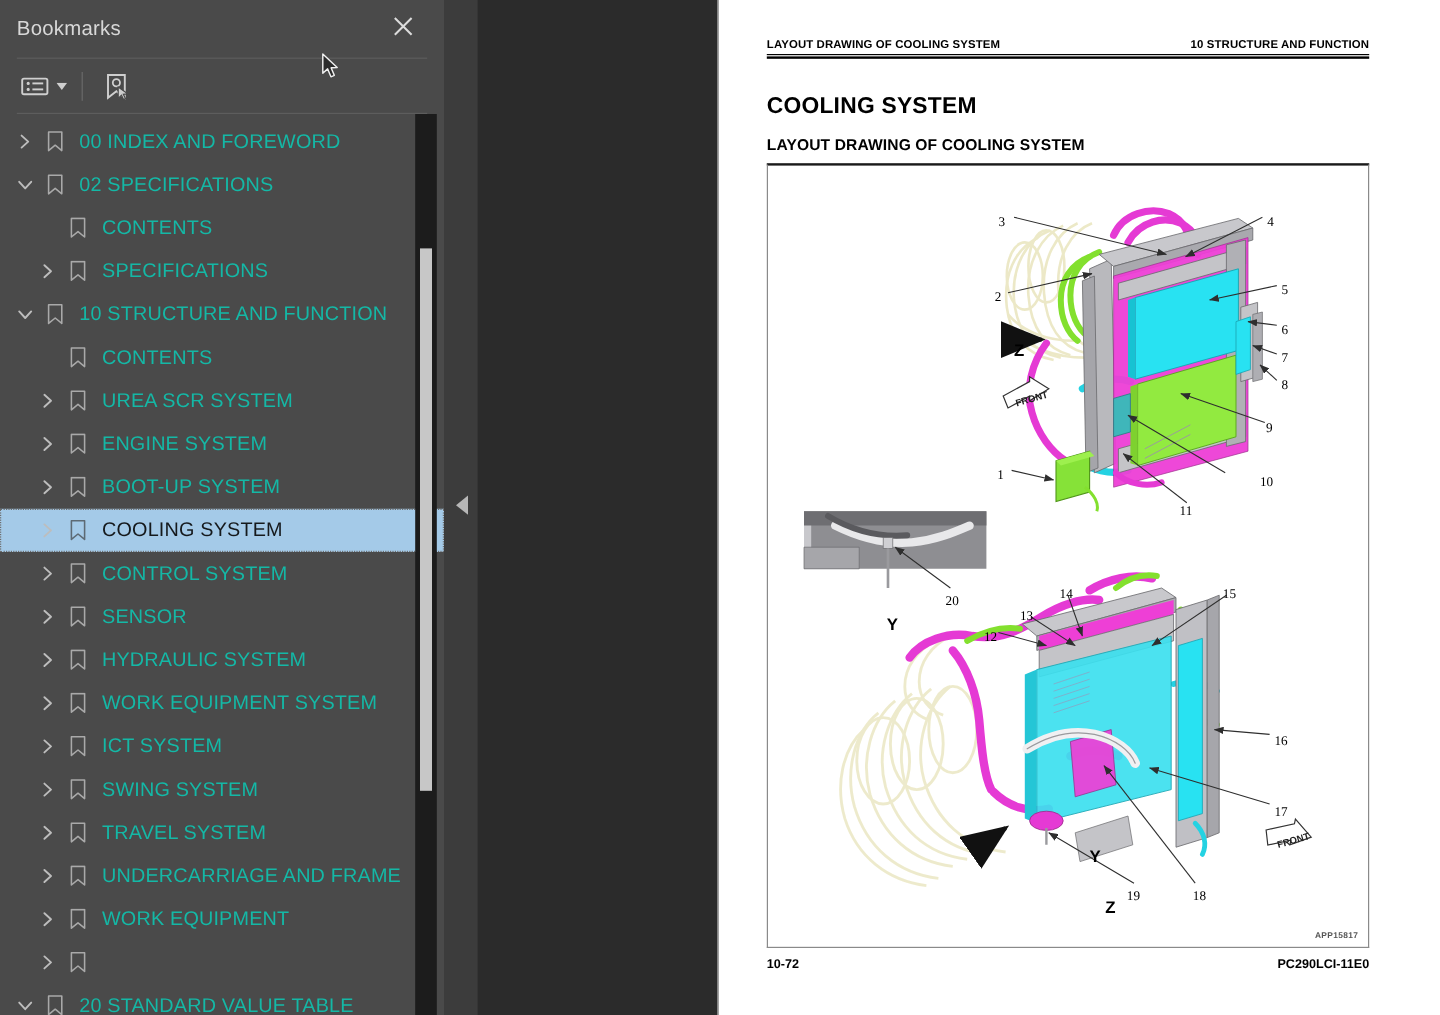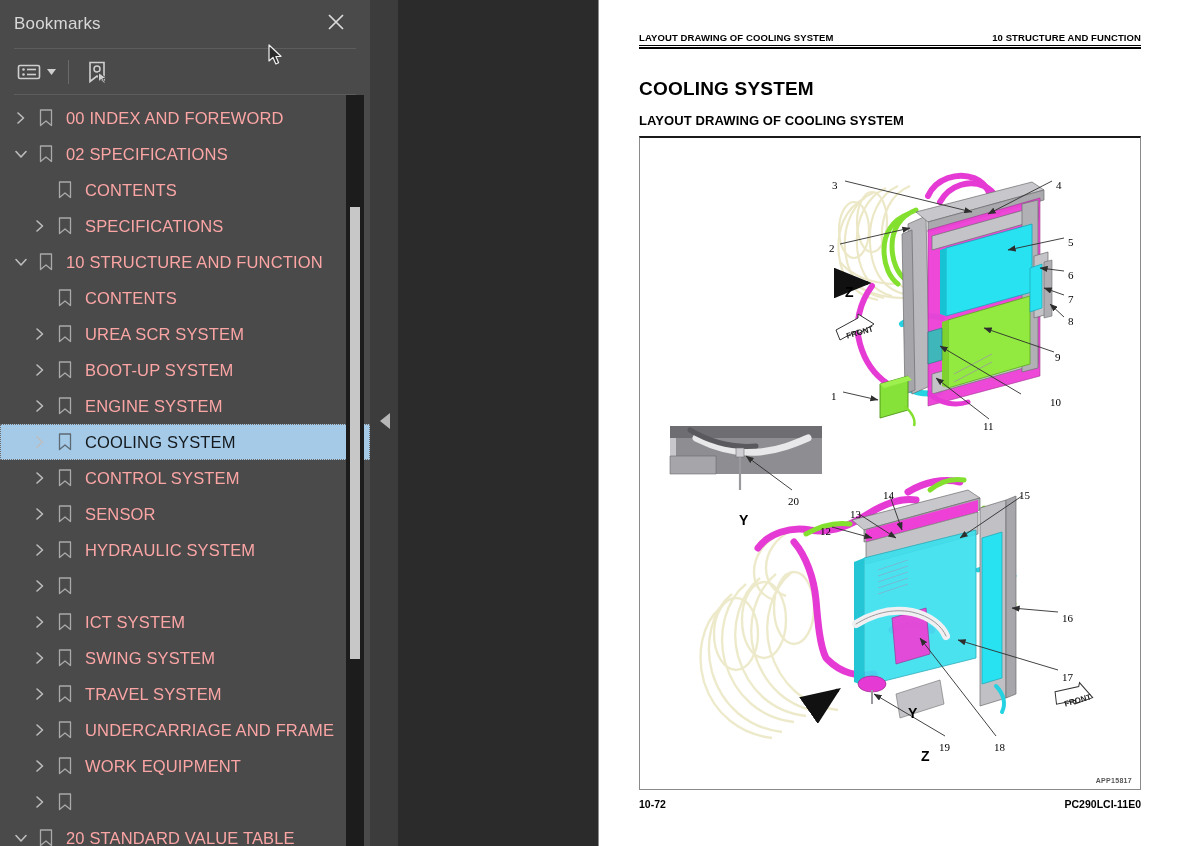--- a/index.html
+++ b/index.html
@@ -57,21 +57,21 @@
 
   
   .tree {
     position: absolute; top: 94px; left: 0; right: 0; bottom: 0;
     overflow: hidden;
   }
   .tree-inner { padding-top: 6px; }
   .node {
     height: 36px;
     display: flex; align-items: center;
-    color: #fca5a5;
+    color: #14b8a6;
     font-size: 16.5px;
     letter-spacing: .15px;
     cursor: pointer;
     white-space: nowrap;
     position: relative;
   }
   .node .twisty {
     width: 26px; height: 36px;
     display:flex; align-items:center; justify-content:center;
     flex: 0 0 26px;
@@ -329,35 +329,35 @@
             <span class="twisty">
               <svg width="10" height="14" viewBox="0 0 10 14">
                 <path d="M2 2 L7.5 7 L2 12" fill="none" stroke="#bdbdbd" stroke-width="1.6" stroke-linecap="round" stroke-linejoin="round"></path>
               </svg>
             </span>
             <span class="bm">
               <svg width="14" height="18" viewBox="0 0 14 18">
                 <path d="M1.5 1 H12.5 V16.5 L7 12 L1.5 16.5 Z" fill="none" stroke="#a9a9a9" stroke-width="1.3" stroke-linejoin="round"></path>
               </svg>
             </span>
+            <span class="lbl">ENGINE SYSTEM</span>
+          </div>
+          <div class="node lvl1">
+            <span class="twisty">
+              <svg width="10" height="14" viewBox="0 0 10 14">
+                <path d="M2 2 L7.5 7 L2 12" fill="none" stroke="#bdbdbd" stroke-width="1.6" stroke-linecap="round" stroke-linejoin="round"></path>
+              </svg>
+            </span>
+            <span class="bm">
+              <svg width="14" height="18" viewBox="0 0 14 18">
+                <path d="M1.5 1 H12.5 V16.5 L7 12 L1.5 16.5 Z" fill="none" stroke="#a9a9a9" stroke-width="1.3" stroke-linejoin="round"></path>
+              </svg>
+            </span>
             <span class="lbl">BOOT-UP SYSTEM</span>
           </div>
-          <div class="node lvl1">
-            <span class="twisty">
-              <svg width="10" height="14" viewBox="0 0 10 14">
-                <path d="M2 2 L7.5 7 L2 12" fill="none" stroke="#bdbdbd" stroke-width="1.6" stroke-linecap="round" stroke-linejoin="round"></path>
-              </svg>
-            </span>
-            <span class="bm">
-              <svg width="14" height="18" viewBox="0 0 14 18">
-                <path d="M1.5 1 H12.5 V16.5 L7 12 L1.5 16.5 Z" fill="none" stroke="#a9a9a9" stroke-width="1.3" stroke-linejoin="round"></path>
-              </svg>
-            </span>
-            <span class="lbl">ENGINE SYSTEM</span>
-          </div>
           <div class="node lvl1 selected">
             <span class="twisty">
               <svg width="10" height="14" viewBox="0 0 10 14">
                 <path d="M2 2 L7.5 7 L2 12" fill="none" stroke="#bdbdbd" stroke-width="1.6" stroke-linecap="round" stroke-linejoin="round"></path>
               </svg>
             </span>
             <span class="bm">
               <svg width="14" height="18" viewBox="0 0 14 18">
                 <path d="M1.5 1 H12.5 V16.5 L7 12 L1.5 16.5 Z" fill="none" stroke="#5d6a74" stroke-width="1.3" stroke-linejoin="round"></path>
               </svg>
@@ -407,20 +407,21 @@
             <span class="twisty">
               <svg width="10" height="14" viewBox="0 0 10 14">
                 <path d="M2 2 L7.5 7 L2 12" fill="none" stroke="#bdbdbd" stroke-width="1.6" stroke-linecap="round" stroke-linejoin="round"></path>
               </svg>
             </span>
             <span class="bm">
               <svg width="14" height="18" viewBox="0 0 14 18">
                 <path d="M1.5 1 H12.5 V16.5 L7 12 L1.5 16.5 Z" fill="none" stroke="#a9a9a9" stroke-width="1.3" stroke-linejoin="round"></path>
               </svg>
             </span>
+            <span class="lbl">WORK EQUIPMENT SYSTEM</span>
           </div>
           <div class="node lvl1">
             <span class="twisty">
               <svg width="10" height="14" viewBox="0 0 10 14">
                 <path d="M2 2 L7.5 7 L2 12" fill="none" stroke="#bdbdbd" stroke-width="1.6" stroke-linecap="round" stroke-linejoin="round"></path>
               </svg>
             </span>
             <span class="bm">
               <svg width="14" height="18" viewBox="0 0 14 18">
                 <path d="M1.5 1 H12.5 V16.5 L7 12 L1.5 16.5 Z" fill="none" stroke="#a9a9a9" stroke-width="1.3" stroke-linejoin="round"></path>

